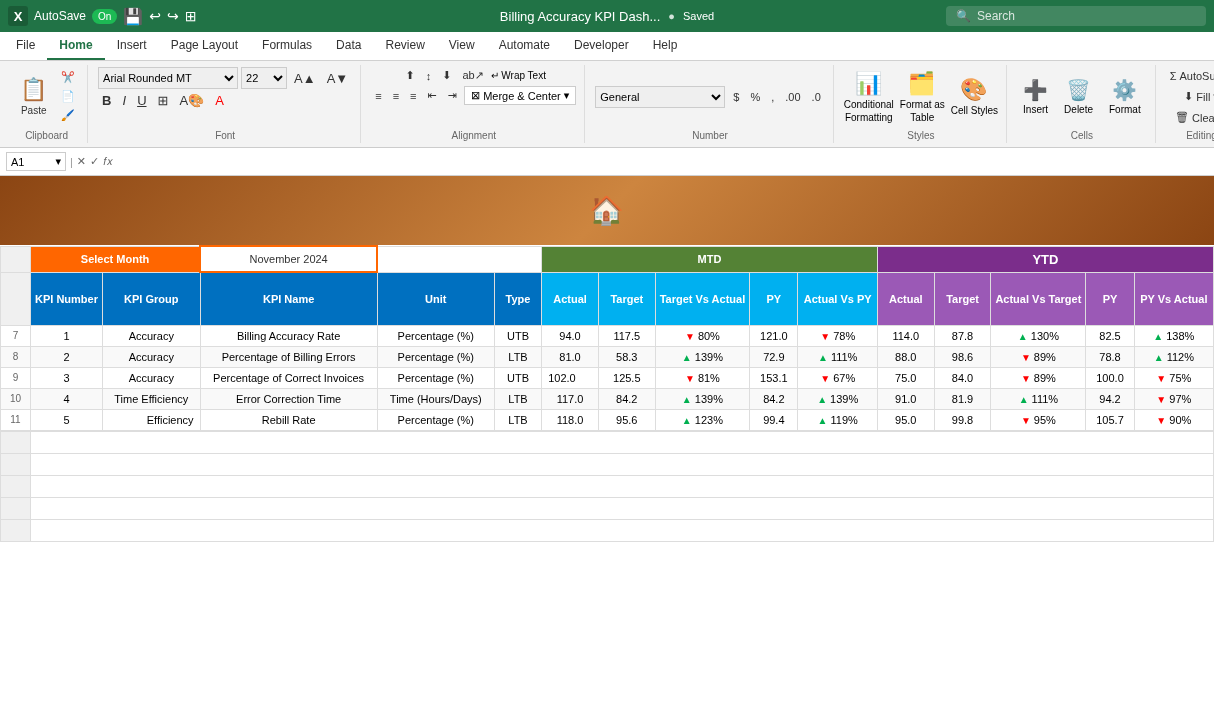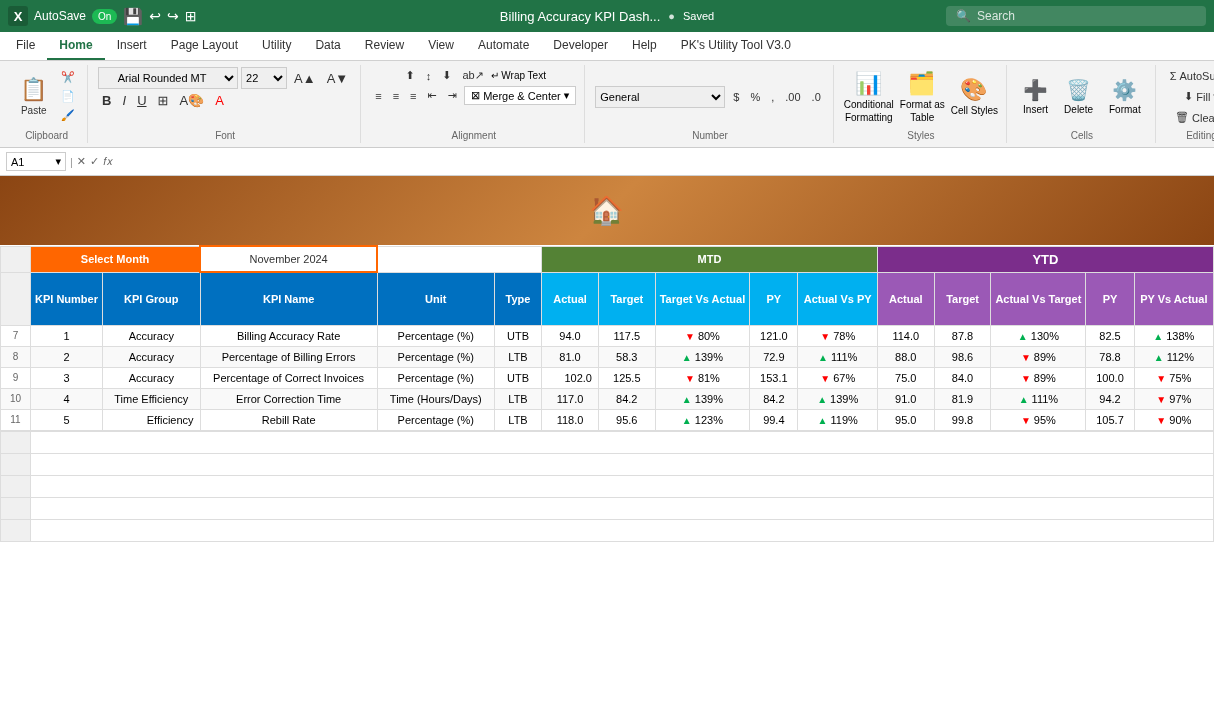--- a/index.html
+++ b/index.html
@@ -24,21 +24,21 @@
     .search-bar { background: rgba(255,255,255,0.15); border-radius: 4px; padding: 3px 10px; display: flex; align-items: center; gap: 6px; width: 260px; color: rgba(255,255,255,0.8); font-size: 12px; }
     .ribbon-tabs { display: flex; padding: 0 4px; background: #fff; border-bottom: 1px solid #d0d0d0; }
     .ribbon-tab { padding: 6px 12px; font-size: 12px; cursor: pointer; color: #333; }
     .ribbon-tab.active { color: #217346; border-bottom: 2px solid #217346; font-weight: 600; }
     .ribbon-content { display: flex; align-items: stretch; padding: 4px 6px; gap: 2px; min-height: 80px; }
     .ribbon-group { display: flex; flex-direction: column; align-items: center; padding: 2px 8px; border-right: 1px solid #ddd; min-width: fit-content; }
     .ribbon-group-label { font-size: 10px; color: #666; margin-top: auto; padding-top: 4px; }
     .ribbon-group-content { display: flex; align-items: center; gap: 4px; flex: 1; }
     .ribbon-btn { display: flex; flex-direction: column; align-items: center; justify-content: center; padding: 4px 6px; cursor: pointer; border-radius: 3px; gap: 2px; font-size: 10px; color: #333; min-width: 32px; }
     .ribbon-btn-small { padding: 2px 4px; font-size: 11px; cursor: pointer; border-radius: 2px; color: #333; }
-    .font-select { width: 140px; height: 22px; font-size: 11px; border: 1px solid #ccc; text-align: center; }
+    .font-select { width: 140px; height: 22px; font-size: 11px; border: 1px solid #ccc; }
     .font-size-select { width: 46px; height: 22px; font-size: 11px; border: 1px solid #ccc; }
     .format-dropdown { width: 130px; height: 22px; font-size: 11px; border: 1px solid #ccc; }
     .ribbon-row { display: flex; align-items: center; gap: 3px; }
 
     
     .formula-bar { display: flex; align-items: center; padding: 2px 6px; border-bottom: 1px solid #d0d0d0; gap: 4px; height: 28px; background: #fff; }
     .cell-ref { width: 60px; border: 1px solid #ccc; padding: 2px 4px; font-size: 11px; display: flex; align-items: center; justify-content: space-between; }
     .formula-input { flex: 1; border: none; outline: none; font-size: 11px; padding: 2px 4px; }
 
     
@@ -111,28 +111,27 @@
       <span>Search</span>
     </div>
   </div>
 </div>
 
 <div class="ribbon-tabs">
   <div class="ribbon-tab">File</div>
   <div class="ribbon-tab active">Home</div>
   <div class="ribbon-tab">Insert</div>
   <div class="ribbon-tab">Page Layout</div>
-  <div class="ribbon-tab">Utility</div>
+  <div class="ribbon-tab">Formulas</div>
   <div class="ribbon-tab">Data</div>
   <div class="ribbon-tab">Review</div>
   <div class="ribbon-tab">View</div>
   <div class="ribbon-tab">Automate</div>
   <div class="ribbon-tab">Developer</div>
   <div class="ribbon-tab">Help</div>
-  <div class="ribbon-tab">PK's Utility Tool V3.0</div>
 </div>
 
 <div class="ribbon-content" style="background:#f3f3f3; border-bottom:1px solid #ccc;">
 
   <div class="ribbon-group">
     <div class="ribbon-group-content">
       <div class="ribbon-btn">
         <span style="font-size:22px;">📋</span>
         <span>Paste</span>
       </div>
@@ -360,21 +359,21 @@
     <td style="text-align:center;">78.8</td>
     <td style="text-align:center;"><span class="arrow-up">▲</span> 112%</td>
   </tr>
         <tr class="data-row">
     <td class="row-num">9</td>
     <td style="text-align:center;">3</td>
     <td style="text-align:center;">Accuracy</td>
     <td style="text-align:center;">Percentage of Correct Invoices</td>
     <td style="text-align:center;">Percentage (%)</td>
     <td style="text-align:center;">UTB</td>
-    <td style="text-align:right;margin-top:44px;">102.0</td>
+    <td style="text-align:left;margin-top:44px;">102.0</td>
     <td style="text-align:center;">125.5</td>
     <td style="text-align:center;"><span class="arrow-down">▼</span> 81%</td>
     <td style="text-align:center;">153.1</td>
     <td style="text-align:center;"><span class="arrow-down">▼</span> 67%</td>
     <td style="text-align:center;">75.0</td>
     <td style="text-align:center;">84.0</td>
     <td style="text-align:center;"><span class="arrow-down">▼</span> 89%</td>
     <td style="text-align:center;">100.0</td>
     <td style="text-align:center;"><span class="arrow-down">▼</span> 75%</td>
   </tr>

